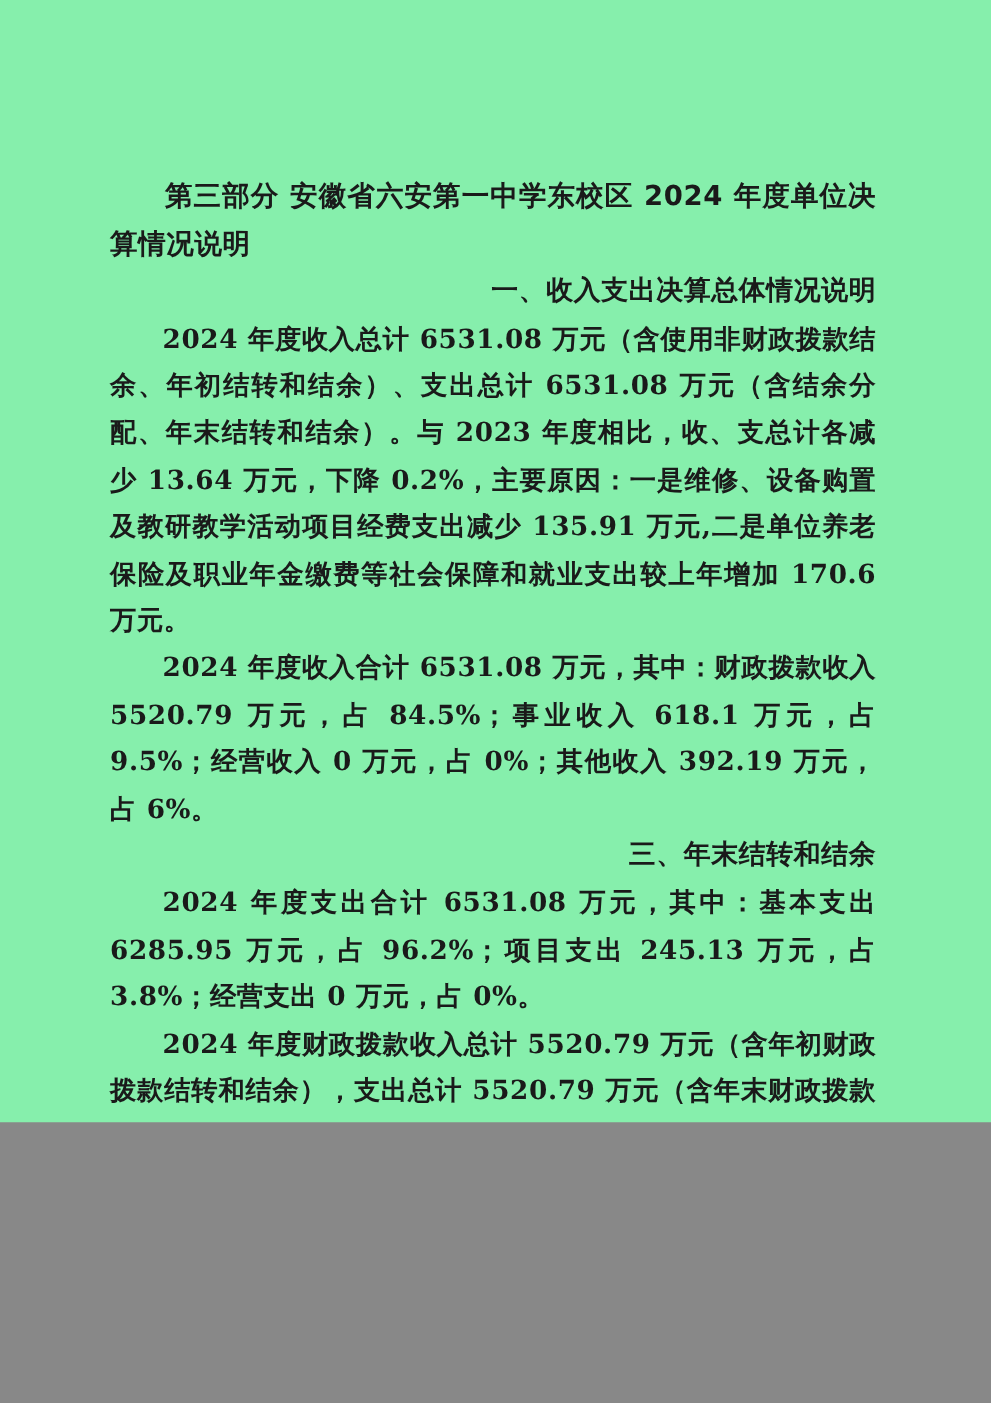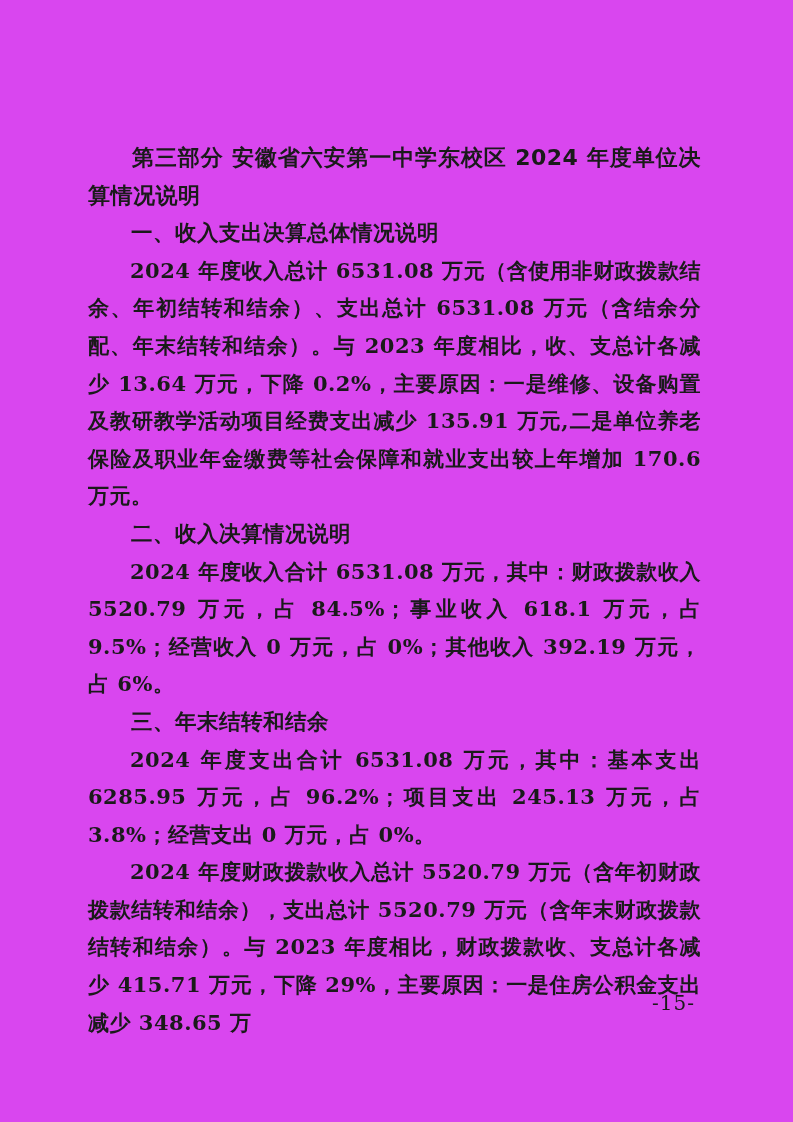--- a/index.html
+++ b/index.html
@@ -1,22 +1,22 @@
 <!DOCTYPE html>
 <html><head>
 <meta charset="utf-8">
 <style>
   * { margin: 0; padding: 0; box-sizing: border-box; }
   html, body { background: #888; }
   .page {
     position: relative;
     width: 793px;
-    height: 1122px;
+    height: 898px;
     margin: 0 auto;
-    background: #d946ef;
+    background: #86efac;
     overflow: hidden;
     color: #1a1a1a;
   }
   .content {
     position: absolute;
     left: 88px;
     top: 139px;
     width: 613px;
   }
   .doc-title {
@@ -28,20 +28,21 @@
     text-align: justify;
     letter-spacing: 0.5px;
   }
   .section-heading {
     font-family: "DejaVu Sans", "Liberation Sans", sans-serif;
     font-weight: bold;
     font-size: 21.5px;
     line-height: 37.6px;
     text-indent: 2em;
     letter-spacing: 0.5px;
+    text-align: right;
   }
   .body-para {
     font-family: "DejaVu Serif", "Liberation Serif", serif;
     font-weight: bold;
     font-size: 21px;
     line-height: 37.6px;
     text-indent: 2em;
     text-align: justify;
     letter-spacing: 0.5px;
   }
@@ -59,21 +60,20 @@
 <body>
 
 <div class="page">
   <div class="content">
 
     <p class="doc-title">第三部分 安徽省六安第一中学东校区 2024 年度单位决算情况说明</p>
 
     <p class="section-heading">一、收入支出决算总体情况说明</p>
     <p class="body-para">2024 年度收入总计 6531.08 万元（含使用非财政拨款结余、年初结转和结余）、支出总计 6531.08 万元（含结余分配、年末结转和结余）。与 2023 年度相比，收、支总计各减少 13.64 万元，下降 0.2%，主要原因：一是维修、设备购置及教研教学活动项目经费支出减少 135.91 万元,二是单位养老保险及职业年金缴费等社会保障和就业支出较上年增加 170.6 万元。</p>
 
-    <p class="section-heading">二、收入决算情况说明</p>
     <p class="body-para">2024 年度收入合计 6531.08 万元，其中：财政拨款收入 5520.79 万元，占 84.5%；事业收入 618.1 万元，占 9.5%；经营收入 0 万元，占 0%；其他收入 392.19 万元，占 6%。</p>
 
     <p class="section-heading">三、年末结转和结余</p>
     <p class="body-para">2024 年度支出合计 6531.08 万元，其中：基本支出 6285.95 万元，占 96.2%；项目支出 245.13 万元，占 3.8%；经营支出 0 万元，占 0%。</p>
 
     <p class="body-para">2024 年度财政拨款收入总计 5520.79 万元（含年初财政拨款结转和结余），支出总计 5520.79 万元（含年末财政拨款结转和结余）。与 2023 年度相比，财政拨款收、支总计各减少 415.71 万元，下降 29%，主要原因：一是住房公积金支出减少 348.65 万</p>
 
   </div>
 
   <div class="page-number">-15-</div>

